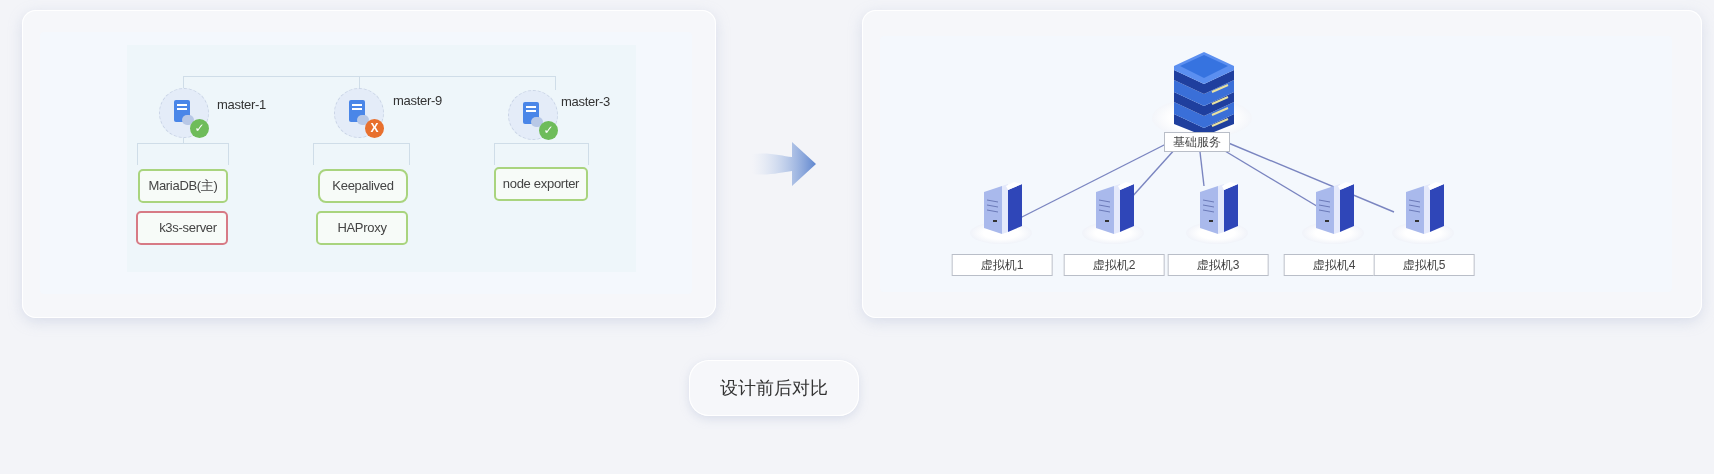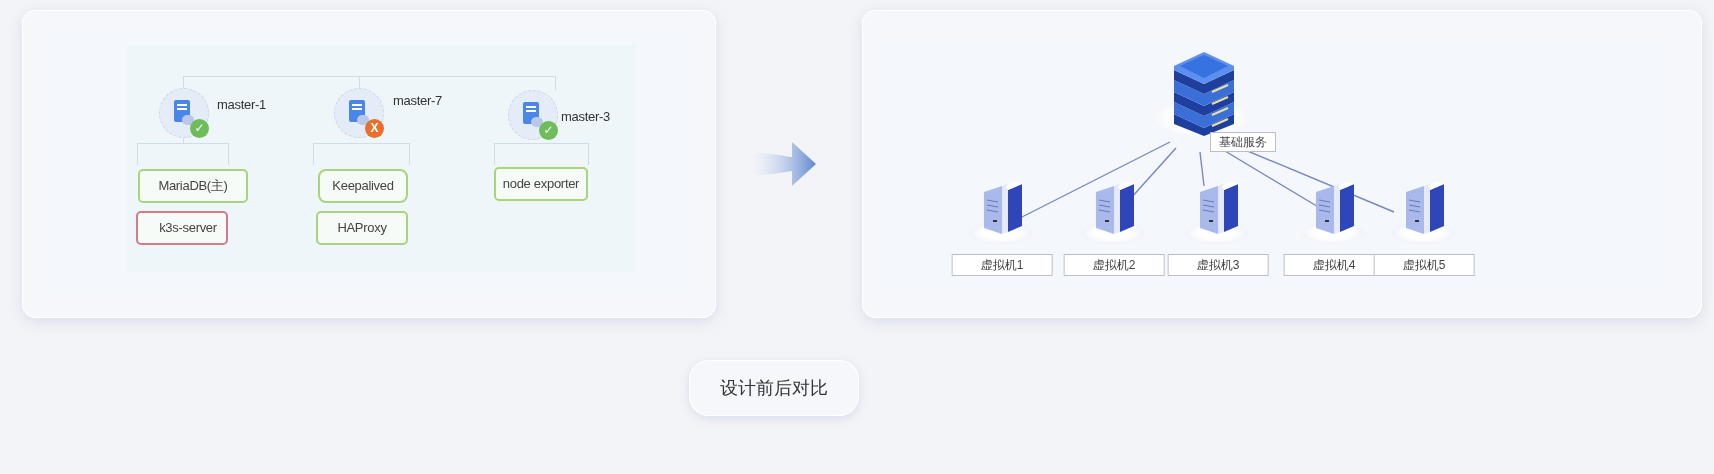--- a/index.html
+++ b/index.html
@@ -76,21 +76,21 @@
     position: absolute; left: 8px; top: 44px; width: 62px; height: 22px; border-radius: 50%;
     background: radial-gradient(ellipse at center, #ffffff 40%, #e3e8f4 100%);
   }
   .vm-label {
     position: absolute; top: 76px; height: 22px; padding: 0 28px;
     border: 1px solid #b9bec8; background: #fff; font-size: 12px; color: #444;
     line-height: 20px; white-space: nowrap; left: 50%; transform: translateX(-50%);
   }
   .hub-label {
     position: absolute; height: 20px; padding: 0 8px; border: 1px solid #b9bec8; background: #fff;
-    font-size: 12px; color: #444; line-height: 18px; white-space: nowrap; margin-left: 46px;
+    font-size: 12px; color: #444; line-height: 18px; white-space: nowrap;
   }
 
   
   #caption {
     position: absolute; left: 689px; top: 360px; width: 170px; height: 56px;
     background: #f6f7fa; border-radius: 20px;
     box-shadow: 0 3px 10px rgba(170,180,210,0.35), inset 0 0 0 1px #ffffff;
     font-size: 18px; color: #333; text-align: center; line-height: 56px;
     font-family: "DejaVu Sans", sans-serif;
   }
@@ -119,38 +119,38 @@
       <div class="bline" style="left:367px;top:98px;width:94px;height:1px;"></div>
       <div class="bline" style="left:367px;top:98px;width:1px;height:22px;"></div>
       <div class="bline" style="left:461px;top:98px;width:1px;height:22px;"></div>
 
       <div class="node-icon" style="left:32px;top:43px;">
         <div class="doc"></div>
         <div class="cloud"></div>
         <div class="status ok">✓</div>
       </div>
       <div class="node-label" style="left:90px;top:52px;">master-1</div>
-      <div class="svc" style="left:11px;top:124px;width:110px;">MariaDB(主)</div>
+      <div class="svc" style="left:11px;top:124px;width:90px;">MariaDB(主)</div>
       <div class="svc red" style="left:9px;top:166px;width:92px;padding-left:12px;">k3s-server</div>
 
       <div class="node-icon" style="left:207px;top:43px;">
         <div class="doc"></div>
         <div class="cloud"></div>
         <div class="status err">X</div>
       </div>
-      <div class="node-label" style="left:266px;top:48px;">master-7</div>
+      <div class="node-label" style="left:266px;top:48px;">master-9</div>
       <div class="svc" style="left:191px;top:124px;width:90px;border-radius:8px;">Keepalived</div>
       <div class="svc" style="left:189px;top:166px;width:92px;">HAProxy</div>
 
       <div class="node-icon" style="left:381px;top:45px;">
         <div class="doc"></div>
         <div class="cloud"></div>
         <div class="status ok">✓</div>
       </div>
-      <div class="node-label" style="left:434px;top:64px;">master-3</div>
+      <div class="node-label" style="left:434px;top:49px;">master-3</div>
       <div class="svc" style="left:367px;top:122px;width:94px;">node exporter</div>
     </div>
   </div>
 </div>
 
 <svg id="arrow" viewBox="0 0 66 48">
   <defs>
     <linearGradient id="ag" x1="0" x2="1" y1="0" y2="0">
       <stop offset="0" stop-color="#c4d4ee" stop-opacity="0"></stop>
       <stop offset="1" stop-color="#5f86cf"></stop>

